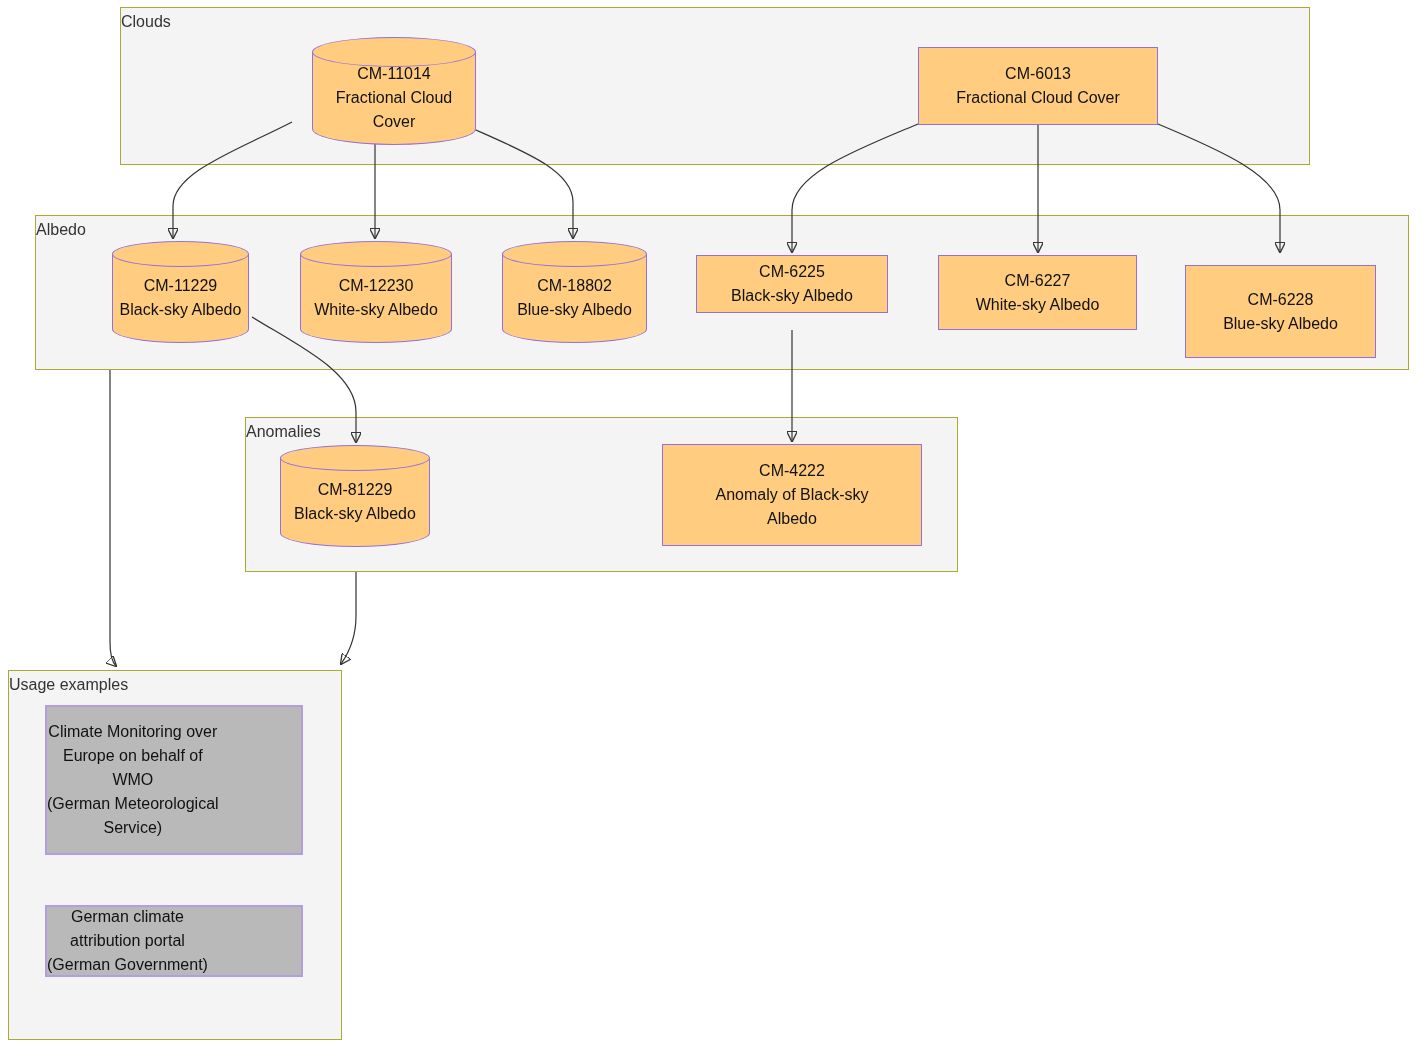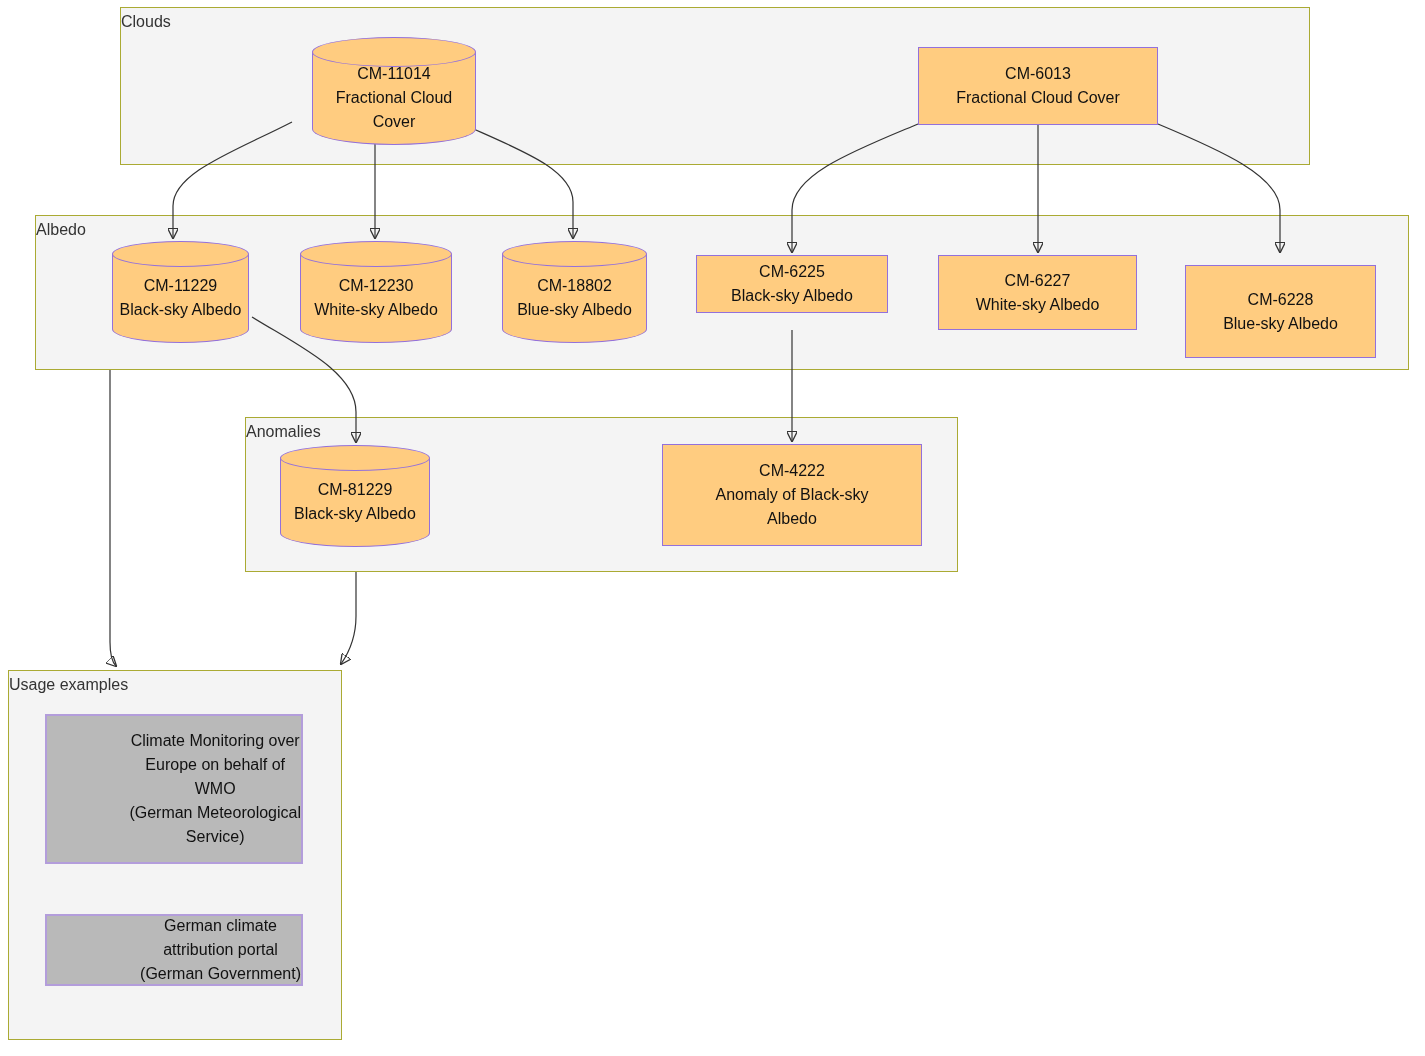--- a/index.html
+++ b/index.html
@@ -68,21 +68,21 @@
     display:block;
   }
   .rectnode{
     background:var(--node-fill);
     border:1px solid var(--node-border);
     display:flex;align-items:center;justify-content:center;
   }
   .graynode{
     background:var(--usage-fill);
     border:2px solid var(--usage-border);
-    display:flex;align-items:center;justify-content:flex-end;margin-top:9px;
+    display:flex;align-items:center;justify-content:flex-start;
   }
   
   .cylinder{background:transparent;}
   .cyl-top{
     position:absolute;left:0;right:0;top:0;height:26px;
     background:var(--node-fill);
     border:1px solid var(--node-border);
     border-radius:50%;
     z-index:2;
   }

